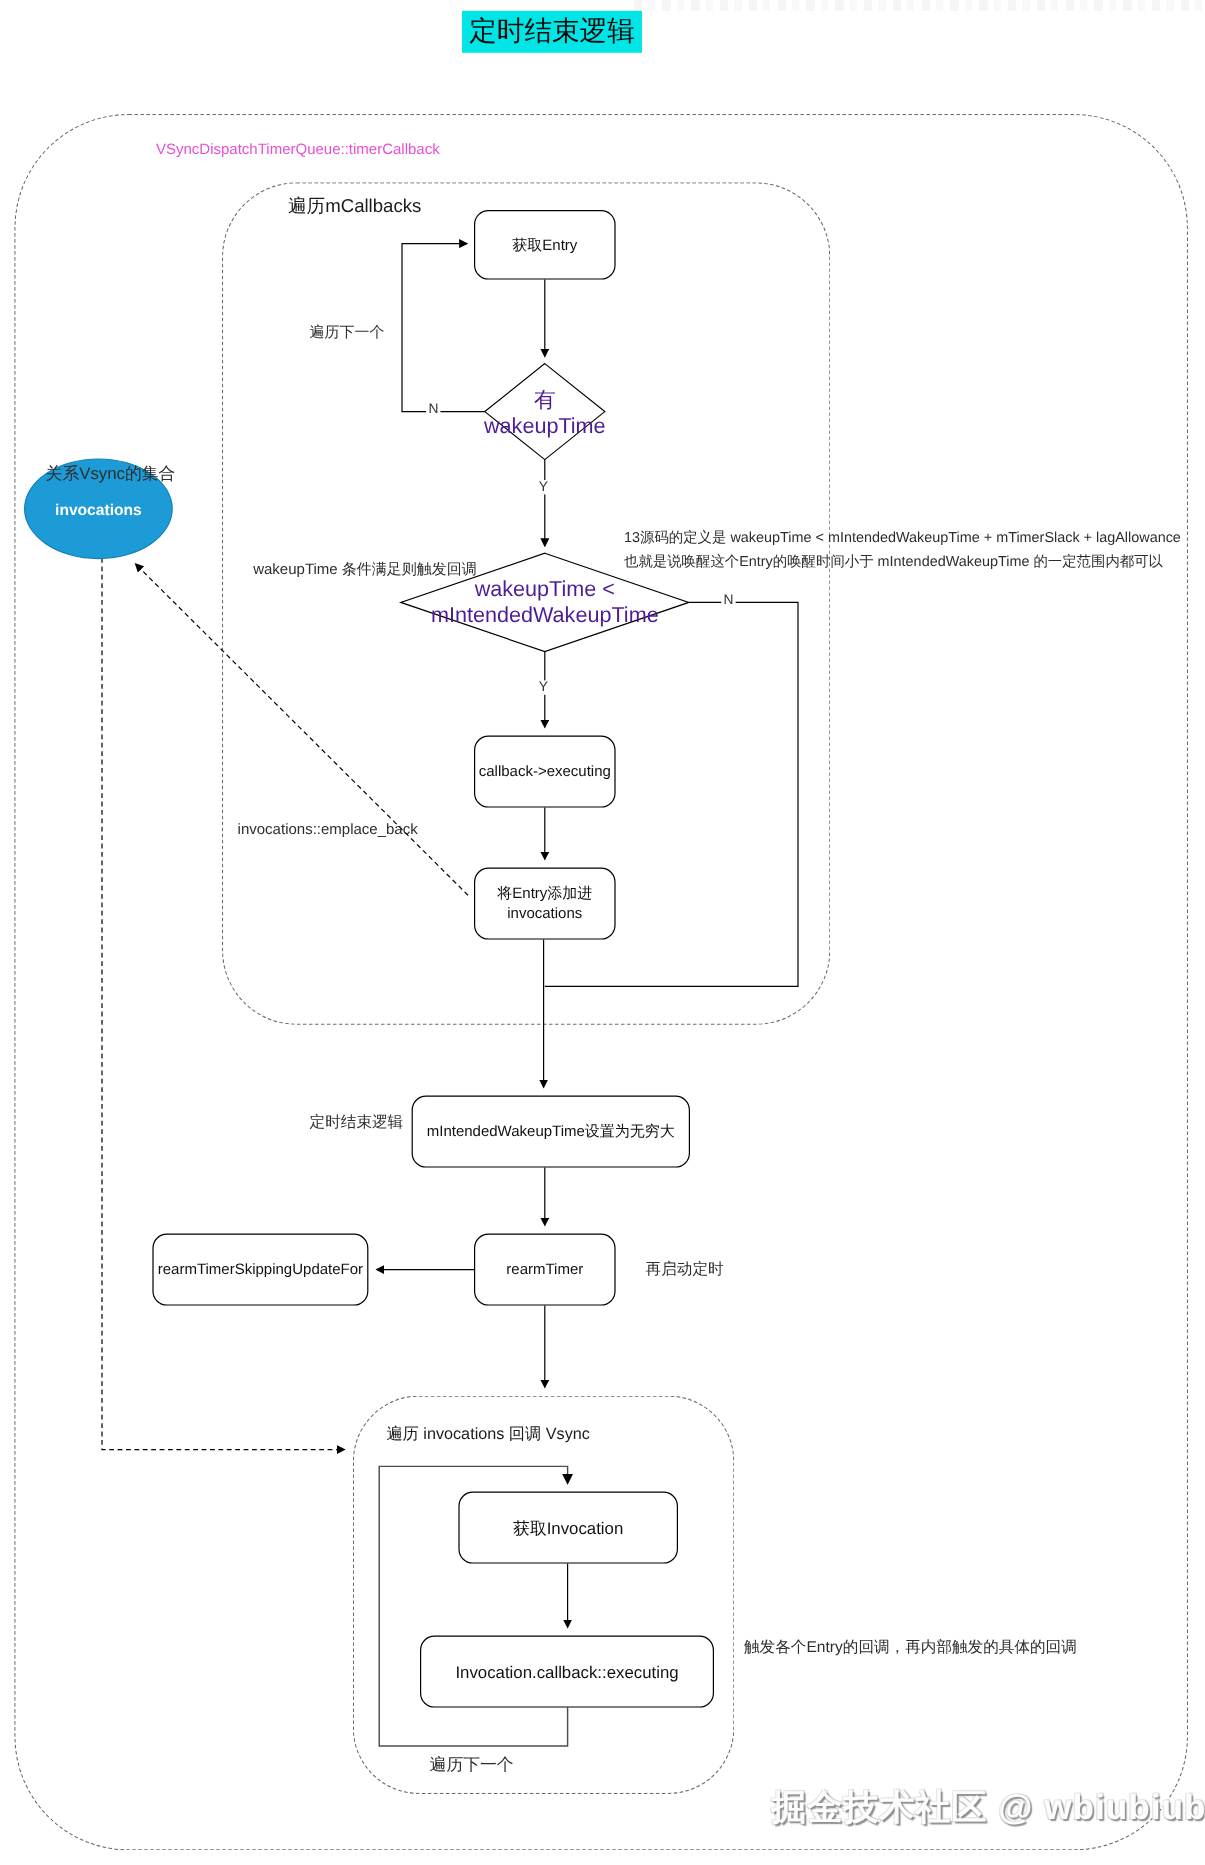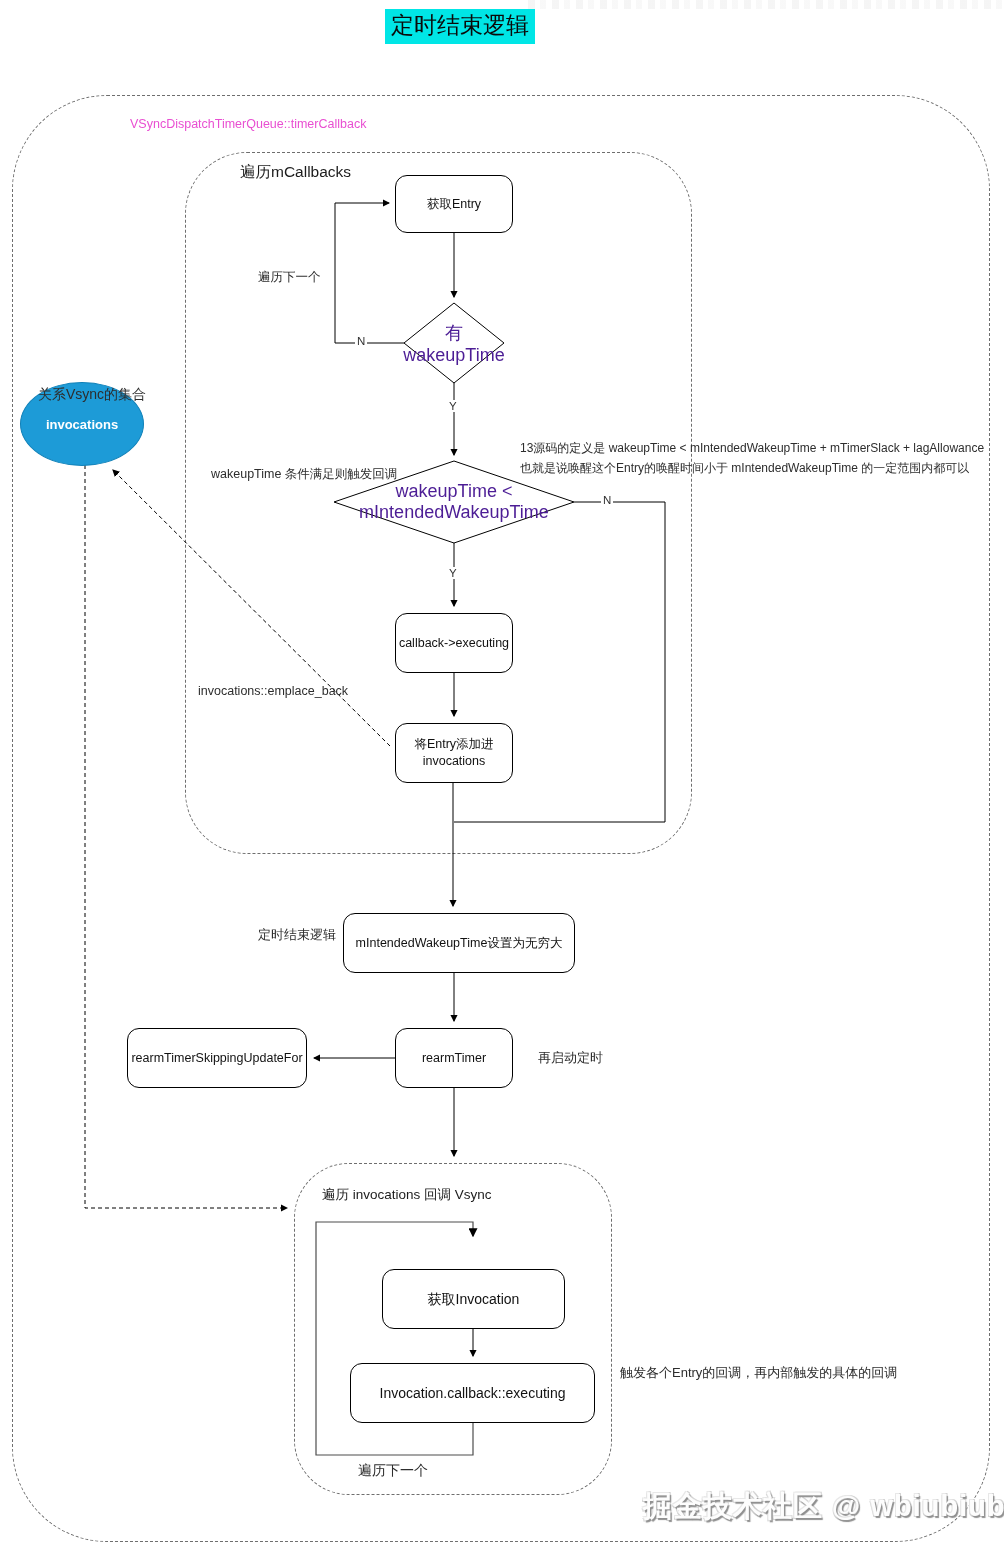--- a/index.html
+++ b/index.html
@@ -128,21 +128,21 @@
     <span>将Entry添加进</span>
     <span>invocations</span>
   </div>
 
   <div class="node" style="left:343px;top:913px;width:232px;height:60px;">mIntendedWakeupTime设置为无穷大</div>
 
   <div class="node" style="left:395px;top:1028px;width:118px;height:60px;">rearmTimer</div>
 
   <div class="node" style="left:127px;top:1028px;width:180px;height:60px;">rearmTimerSkippingUpdateFor</div>
 
-  <div class="node" style="left:382px;top:1243px;width:183px;height:60px;font-size:14px;margin-top:26px;">获取Invocation</div>
+  <div class="node" style="left:382px;top:1243px;width:183px;height:60px;font-size:14px;">获取Invocation</div>
 
   <div class="node" style="left:350px;top:1363px;width:245px;height:60px;font-size:14px;">Invocation.callback::executing</div>
 
   <div id="ellipse-invocations">invocations</div>
 
   <div id="n1" class="branch">N</div>
   <div id="y1" class="branch">Y</div>
   <div id="y2" class="branch">Y</div>
   <div id="n2" class="branch">N</div>
 

